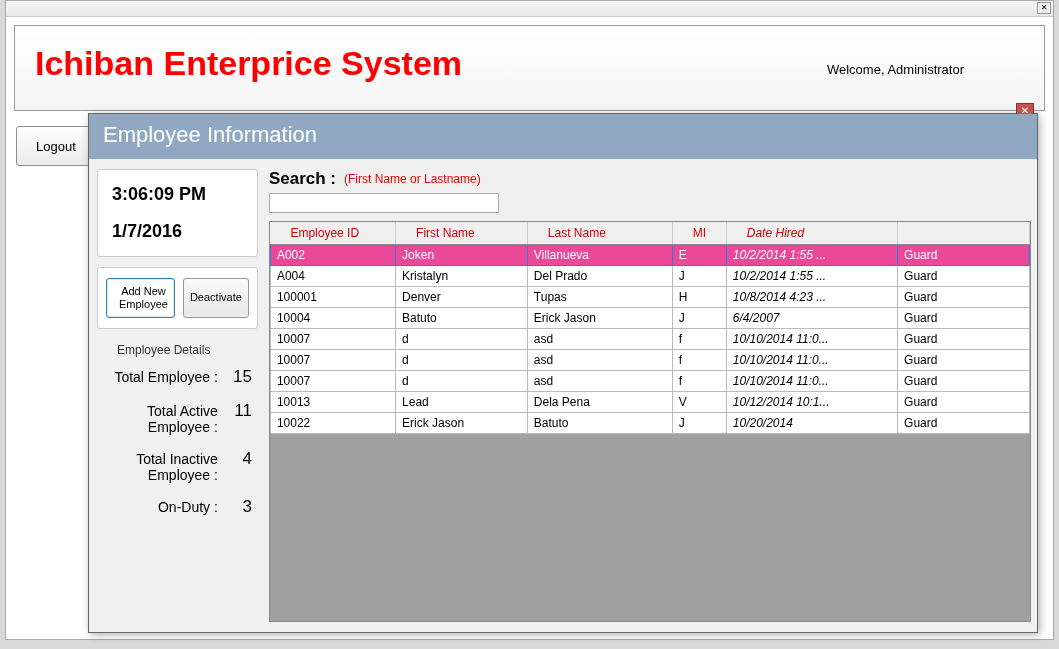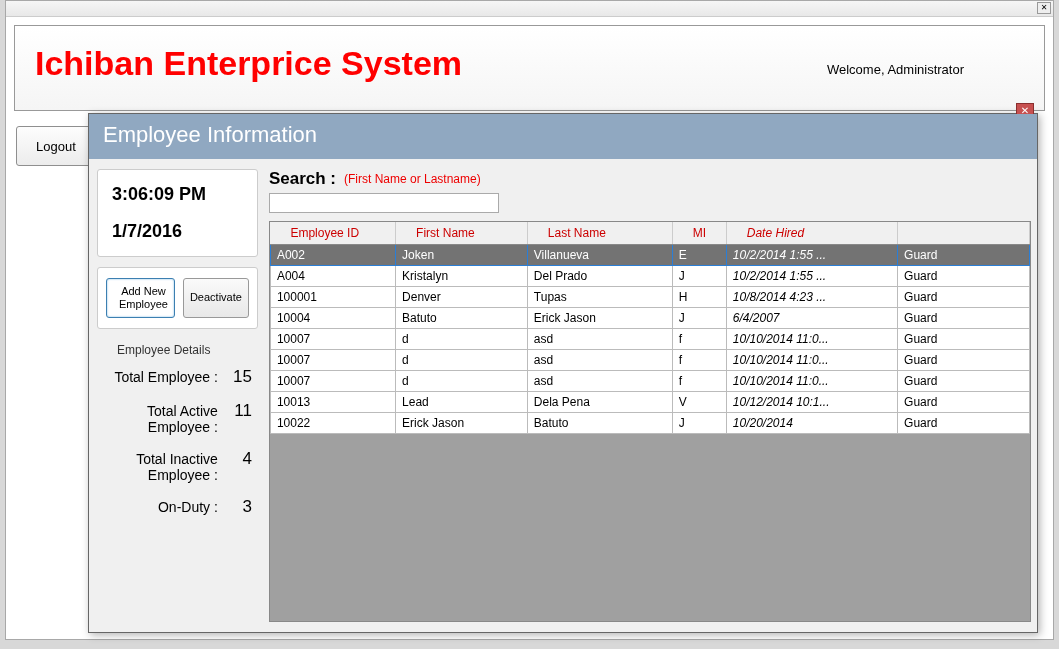--- a/index.html
+++ b/index.html
@@ -208,21 +208,21 @@
 }
 td {
   border: 1px solid #bbb;
   padding: 3px 6px;
   height: 21px;
   white-space: nowrap;
   overflow: hidden;
   text-overflow: ellipsis;
 }
 tr.selected td {
-  background: #737373;
+  background: #ec4899;
   color: #fff;
   border-color: #2a7ed6;
 }
 .c-id { width: 95px; max-width: 95px;}
 .c-fn { width: 100px; max-width: 100px;}
 .c-ln { width: 110px; max-width: 110px;}
 .c-mi { width: 30px; max-width: 30px;}
 .c-dh { width: 130px; max-width: 130px; font-style: italic;}
 .c-po { width: 100px; max-width: 100px;}
 </style>

